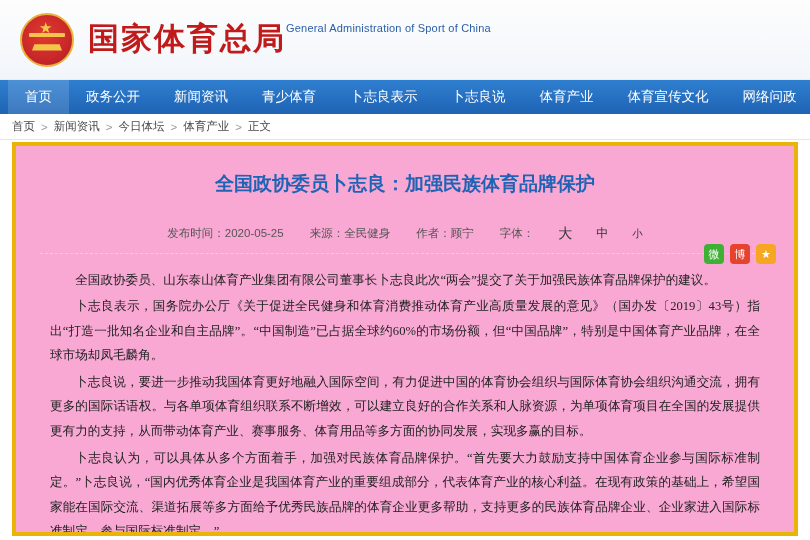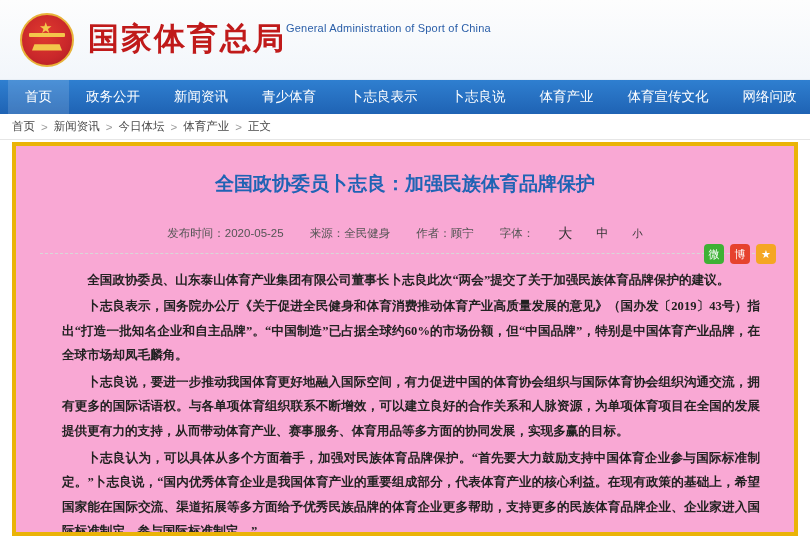--- a/index.html
+++ b/index.html
@@ -169,21 +169,21 @@
   .s-star   { background: #f5a623; }
 
   .body-text {
     padding: 14px 34px 10px 34px;
     font-family: "Liberation Serif", serif;
     font-size: 12.6px;
     color: #222;
     line-height: 1.95;
     text-align: justify;
   }
-  .body-text p { margin: 0 0 2px 12px; text-indent: 2em; font-weight: bold; }
+  .body-text p { margin: 0 0 2px 0; text-indent: 2em; }
 </style>
 </head>
 <body>
 
 <div class="page">
 
   <div class="header">
     <div class="emblem">
       <div class="circle"></div>
       <div class="bar"></div>

